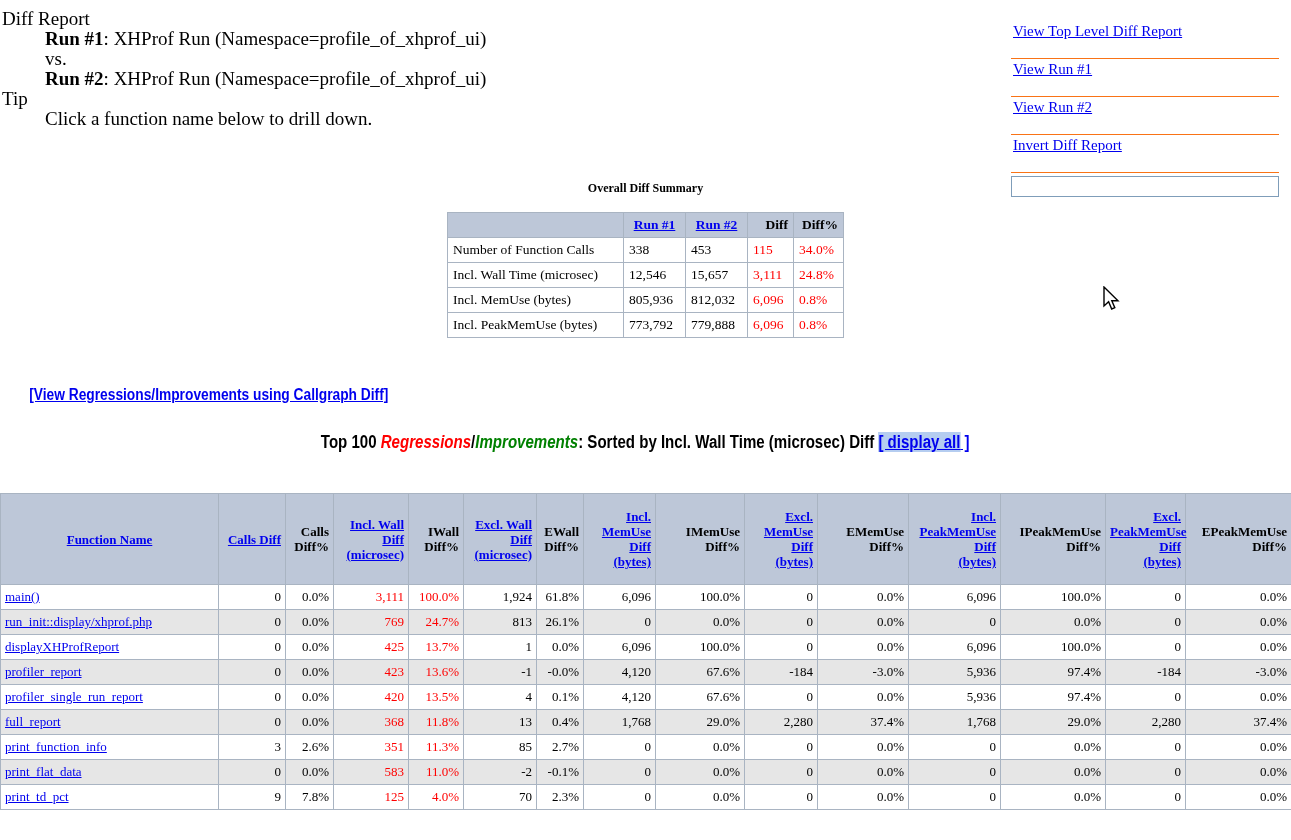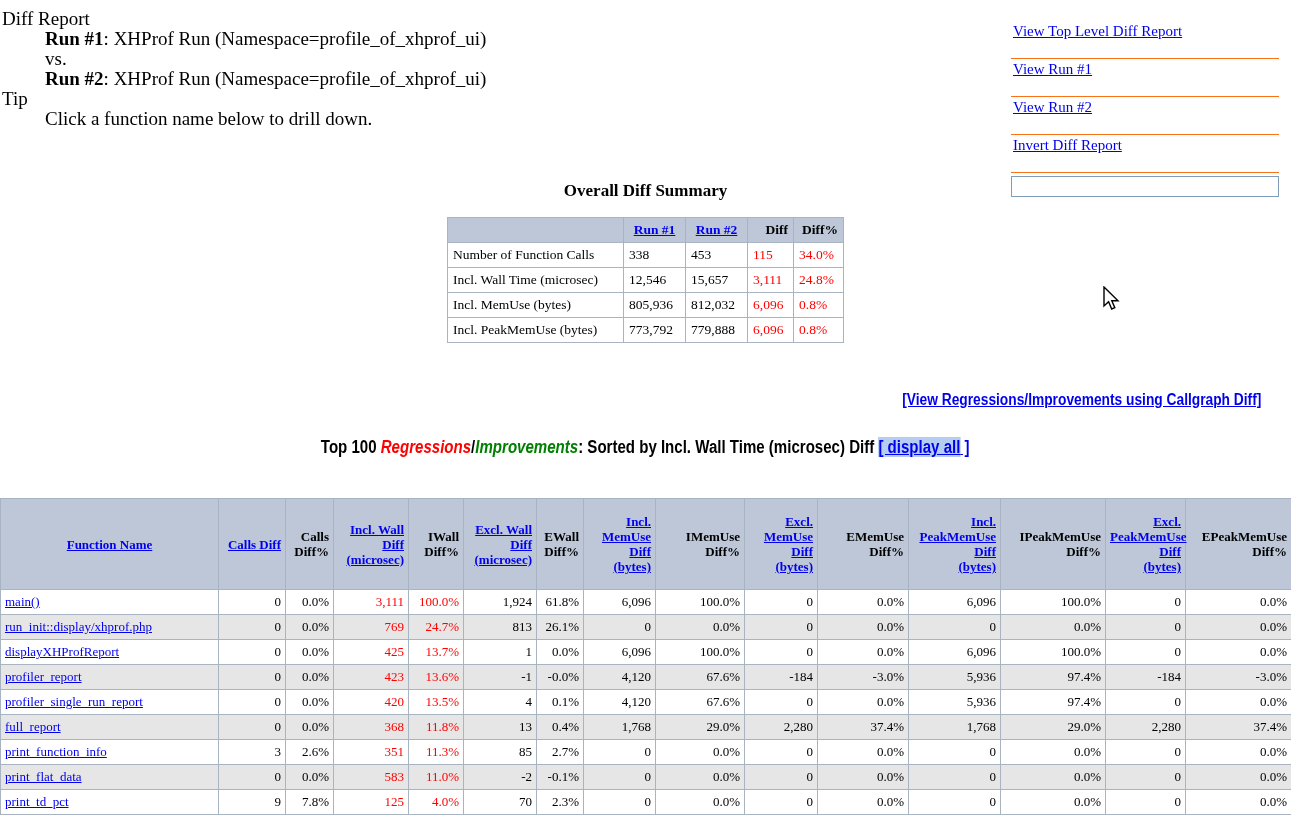--- a/index.html
+++ b/index.html
@@ -20,32 +20,32 @@
   
   .report-info{padding:9px 0 0 2px;font-size:19px;line-height:20px;}
   .report-info .dd{margin-left:43px;}
   .report-info b{font-weight:bold;}
   
   .nav{position:absolute;top:21px;right:12px;width:268px;font-size:15px;}
   .nav-item{border-bottom:1px solid #f97316;padding:1px 2px 18px;line-height:18px;}
   .nav-input{margin-top:3px;width:260px;height:17px;border:1px solid #7f9db9;
     font:13px "Liberation Serif", serif;padding:1px 3px;background:#fff;}
   
-  .summary-title{text-align:center;font-size:17px;font-weight:bold;margin:52px 0 16px;}
+  .summary-title{text-align:center;font-size:12px;font-weight:bold;margin:52px 0 16px;}
   table{border-collapse:collapse;}
   .summary-table{margin:16px auto 0;font-size:13.5px;table-layout:fixed;}
   .summary-table th,.summary-table td{border:1px solid var(--border-col);padding:3px 5px;height:18px;}
   .summary-table th{background:var(--hdr-bg);font-weight:bold;}
   .summary-table td{text-align:left;}
   .summary-table td.lbl{text-align:left;}
   .summary-table th.num{text-align:right;}
   .summary-table th.ctr{text-align:center;}
   .red{color:var(--value-red);}
   
-  .callgraph{ text-align:right;margin-top:48px;font-family:"Liberation Sans", sans-serif;
+  .callgraph{ text-align:left;margin-top:48px;font-family:"Liberation Sans", sans-serif;
     font-weight:bold;font-size:16px;}
   .condensed{display:inline-block;transform:scaleX(0.86);transform-origin:center;white-space:nowrap;}
   .top100{text-align:center;margin-top:28px;font-family:"Liberation Sans", sans-serif;
     font-weight:bold;font-size:17.5px;}
   .top100 .reg{color:var(--value-red);font-style:italic;}
   .top100 .imp{color:var(--imp-green);font-style:italic;}
   .top100 .hl{background:var(--hl-bg);}
   
   .bigtable{width:1291px;margin-top:40px;font-size:13px;table-layout:fixed;}
   .bigtable th{background:var(--hdr-bg);border:1px solid var(--border-col);

